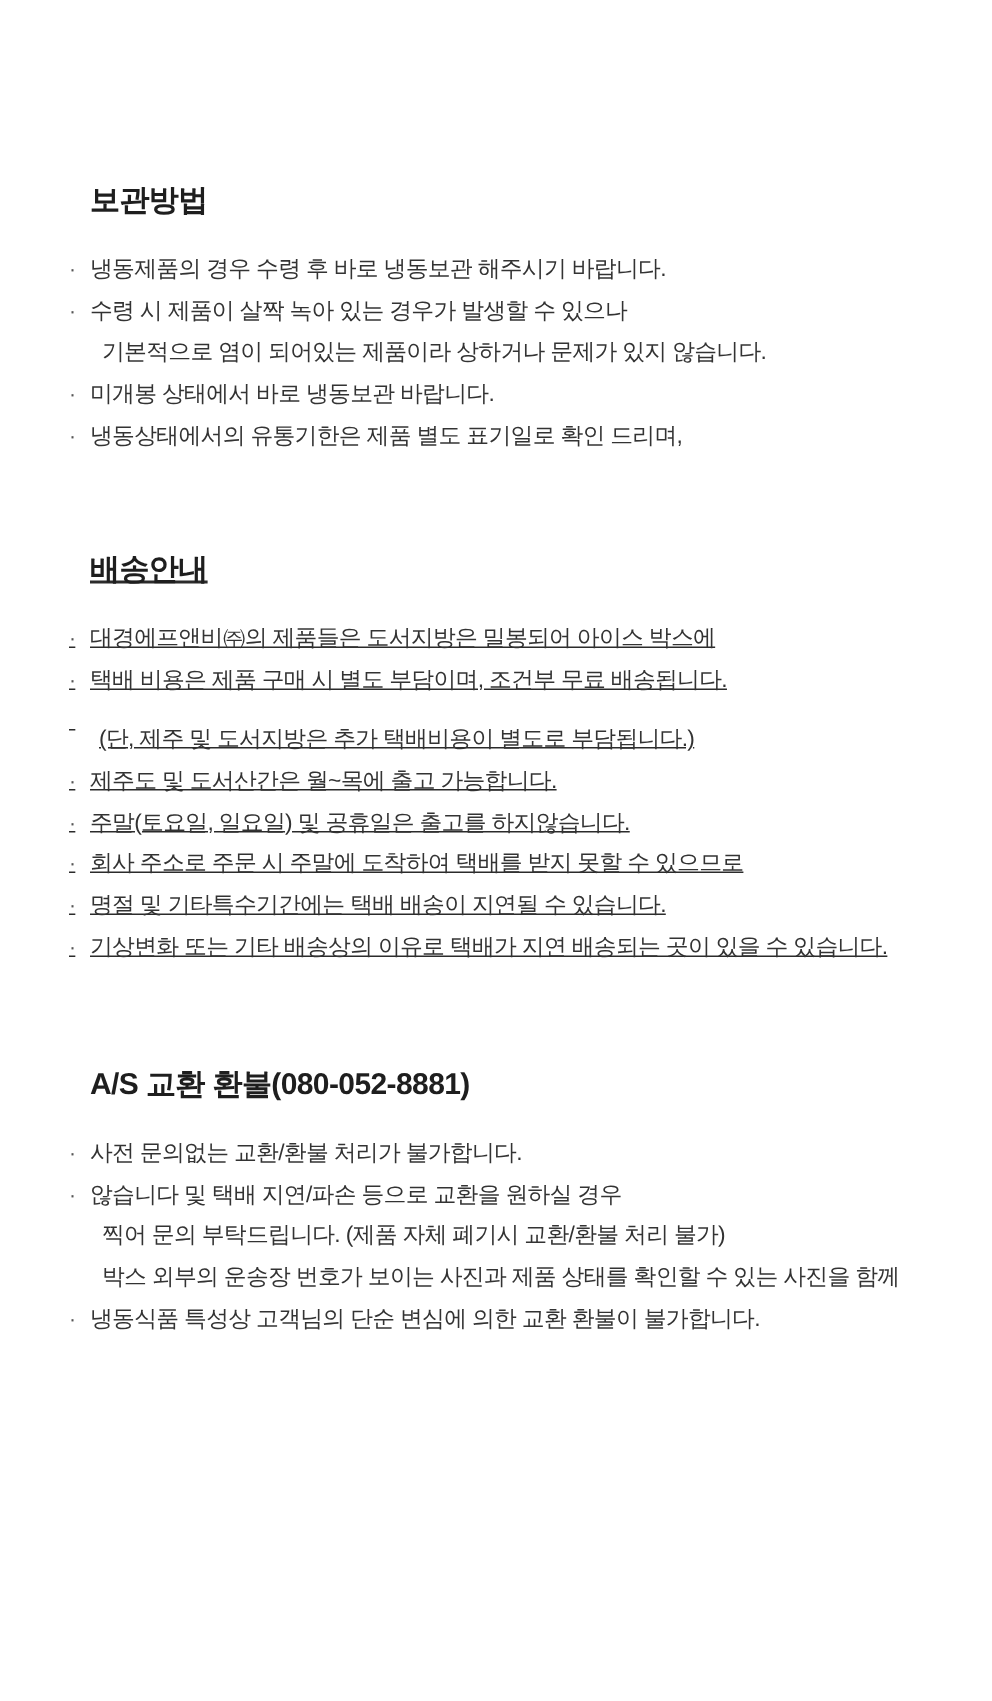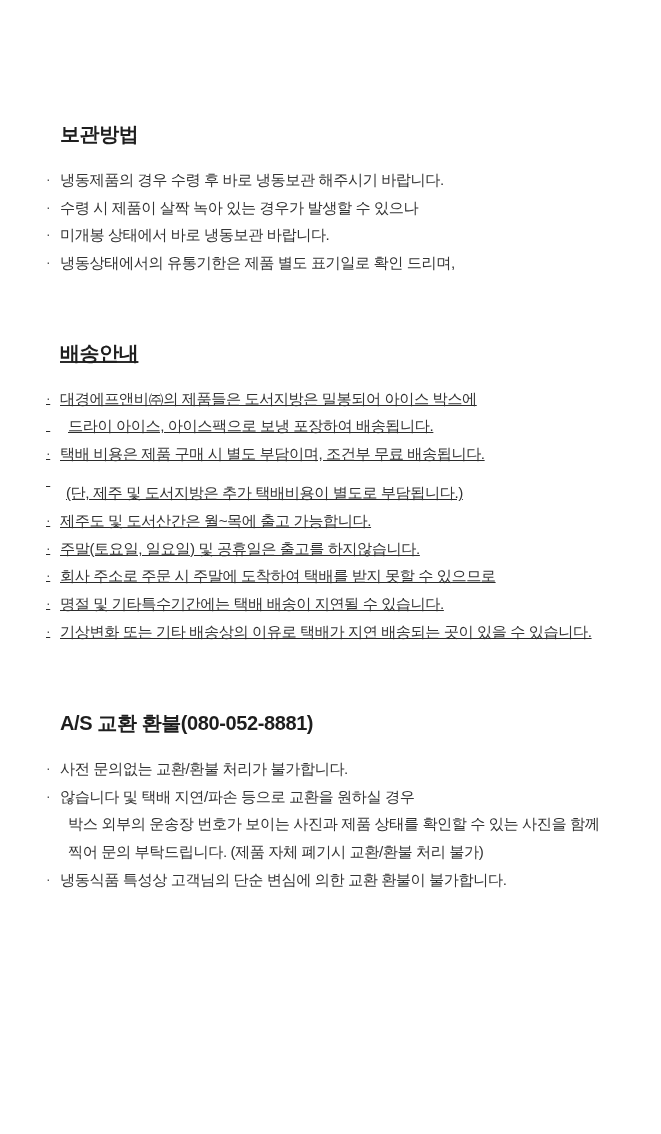--- a/index.html
+++ b/index.html
@@ -85,41 +85,41 @@
     <h2 class="section-title">보관방법</h2>
     <ul class="lines">
       <li class="line">
         <span class="bullet">·</span>
         <span class="line-text">냉동제품의 경우 수령 후 바로 냉동보관 해주시기 바랍니다.</span>
       </li>
       <li class="line">
         <span class="bullet">·</span>
         <span class="line-text">수령 시 제품이 살짝 녹아 있는 경우가 발생할 수 있으나</span>
       </li>
+      <li class="line cont">
+        <span class="bullet blank">·</span>
+        <span class="line-text">기본적으로 염이 되어있는 제품이라 상하거나 문제가 있지 않습니다.</span>
+      </li>
       <li class="line">
         <span class="bullet">·</span>
         <span class="line-text">미개봉 상태에서 바로 냉동보관 바랍니다.</span>
       </li>
       <li class="line">
         <span class="bullet">·</span>
         <span class="line-text">냉동상태에서의 유통기한은 제품 별도 표기일로 확인 드리며,</span>
       </li>
     </ul>
   </section>
 
   <section class="section delivery">
     <h2 class="section-title">배송안내</h2>
     <ul class="lines">
       <li class="line">
         <span class="bullet">·</span>
         <span class="line-text">대경에프앤비㈜의 제품들은 도서지방은 밀봉되어 아이스 박스에</span>
-      </li>
-      <li class="line cont">
-        <span class="bullet blank">·</span>
-        <span class="line-text">드라이 아이스, 아이스팩으로 보냉 포장하여 배송됩니다.</span>
       </li>
       <li class="line">
         <span class="bullet">·</span>
         <span class="line-text">택배 비용은 제품 구매 시 별도 부담이며, 조건부 무료 배송됩니다.</span>
       </li>
       <li class="line cont2">
         <span class="bullet blank">·</span>
         <span class="line-text">(단, 제주 및 도서지방은 추가 택배비용이 별도로 부담됩니다.)</span>
       </li>
       <li class="line">
@@ -151,25 +151,25 @@
       <li class="line">
         <span class="bullet">·</span>
         <span class="line-text">사전 문의없는 교환/환불 처리가 불가합니다.</span>
       </li>
       <li class="line">
         <span class="bullet">·</span>
         <span class="line-text">않습니다 및 택배 지연/파손 등으로 교환을 원하실 경우</span>
       </li>
       <li class="line cont">
         <span class="bullet blank">·</span>
-        <span class="line-text">박스 외부의 운송장 번호가 보이는 사진과 제품 상태를 확인할 수 있는 사진을 함께</span>
+        <span class="line-text">찍어 문의 부탁드립니다. (제품 자체 폐기시 교환/환불 처리 불가)</span>
       </li>
       <li class="line cont">
         <span class="bullet blank">·</span>
-        <span class="line-text">찍어 문의 부탁드립니다. (제품 자체 폐기시 교환/환불 처리 불가)</span>
+        <span class="line-text">박스 외부의 운송장 번호가 보이는 사진과 제품 상태를 확인할 수 있는 사진을 함께</span>
       </li>
       <li class="line">
         <span class="bullet">·</span>
         <span class="line-text">냉동식품 특성상 고객님의 단순 변심에 의한 교환 환불이 불가합니다.</span>
       </li>
     </ul>
   </section>
 
 </div>
 

